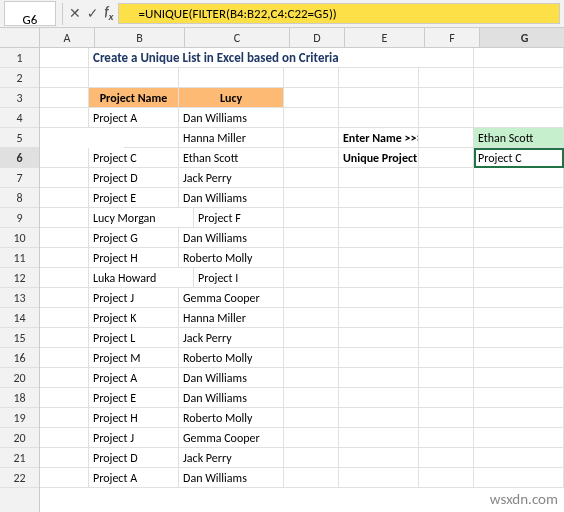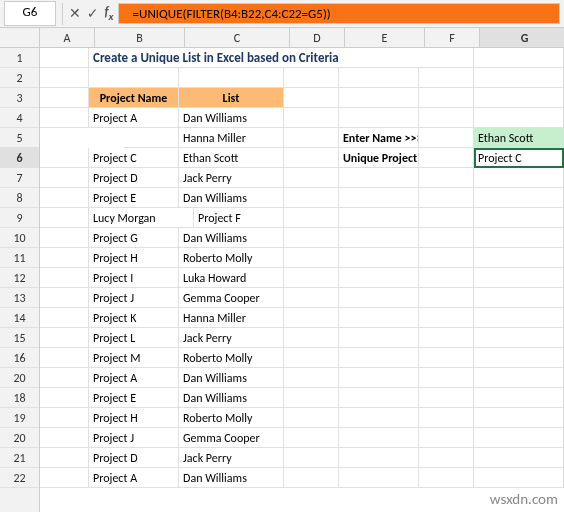--- a/index.html
+++ b/index.html
@@ -23,41 +23,41 @@
       gap: 4px;
     }
     .cell-ref {
       border: 1px solid #ccc;
       background: #fff;
       width: 52px;
       height: 25px;
       font-size: 13px;
       text-align: center;
       line-height: 20px;
-      padding: 0 2px;
+      padding: 8px 2px;
     }
     .formula-divider {
       width: 1px;
       height: 22px;
       background: #ccc;
       margin: 0 2px;
     }
     .formula-icons {
       display: flex;
       align-items: center;
       gap: 6px;
       color: #555;
       font-size: 14px;
     }
     .formula-input {
       flex: 1;
       border: none;
-      background: #f97316;
+      background: #fde047;
       font-size: 13px;
-      padding: 0 14px;
+      padding: 0 20px;
       height: 21px;
       border: 1px solid #ccc;
       font-family: Calibri, Arial, sans-serif;
     }
 
     
     .spreadsheet {
       display: flex;
       flex-direction: column;
       height: calc(512px - 28px);
@@ -256,21 +256,21 @@
         <div class="cell col-c"></div>
         <div class="cell col-d"></div>
         <div class="cell col-e"></div>
         <div class="cell col-f"></div>
         <div class="cell col-g"></div>
       </div>
 
       <div class="grid-row">
         <div class="cell col-a"></div>
         <div class="cell col-b header-cell">Project Name</div>
-        <div class="cell col-c header-cell">List</div>
+        <div class="cell col-c header-cell">Lucy</div>
         <div class="cell col-d"></div>
         <div class="cell col-e"></div>
         <div class="cell col-f"></div>
         <div class="cell col-g"></div>
       </div>
 
       <div class="grid-row">
         <div class="cell col-a"></div>
         <div class="cell col-b">Project A</div>
         <div class="cell col-c">Dan Williams</div>
@@ -344,22 +344,22 @@
         <div class="cell col-b">Project H</div>
         <div class="cell col-c">Roberto Molly</div>
         <div class="cell col-d"></div>
         <div class="cell col-e"></div>
         <div class="cell col-f"></div>
         <div class="cell col-g"></div>
       </div>
 
       <div class="grid-row">
         <div class="cell col-a"></div>
+        <div class="cell col-c">Luka Howard</div>
         <div class="cell col-b">Project I</div>
-        <div class="cell col-c">Luka Howard</div>
         <div class="cell col-d"></div>
         <div class="cell col-e"></div>
         <div class="cell col-f"></div>
         <div class="cell col-g"></div>
       </div>
 
       <div class="grid-row">
         <div class="cell col-a"></div>
         <div class="cell col-b">Project J</div>
         <div class="cell col-c">Gemma Cooper</div>

